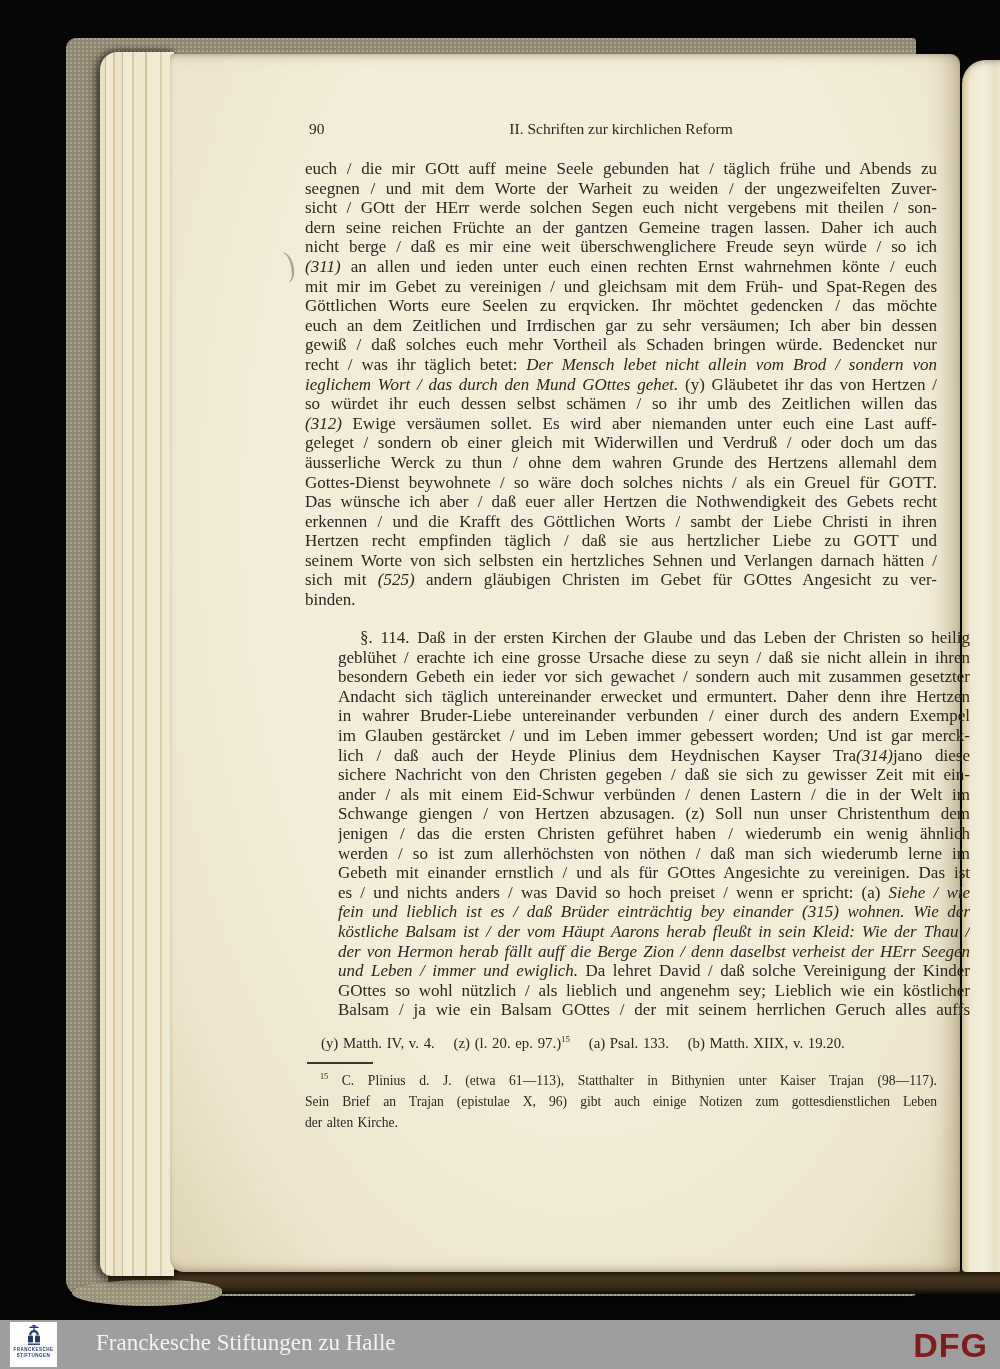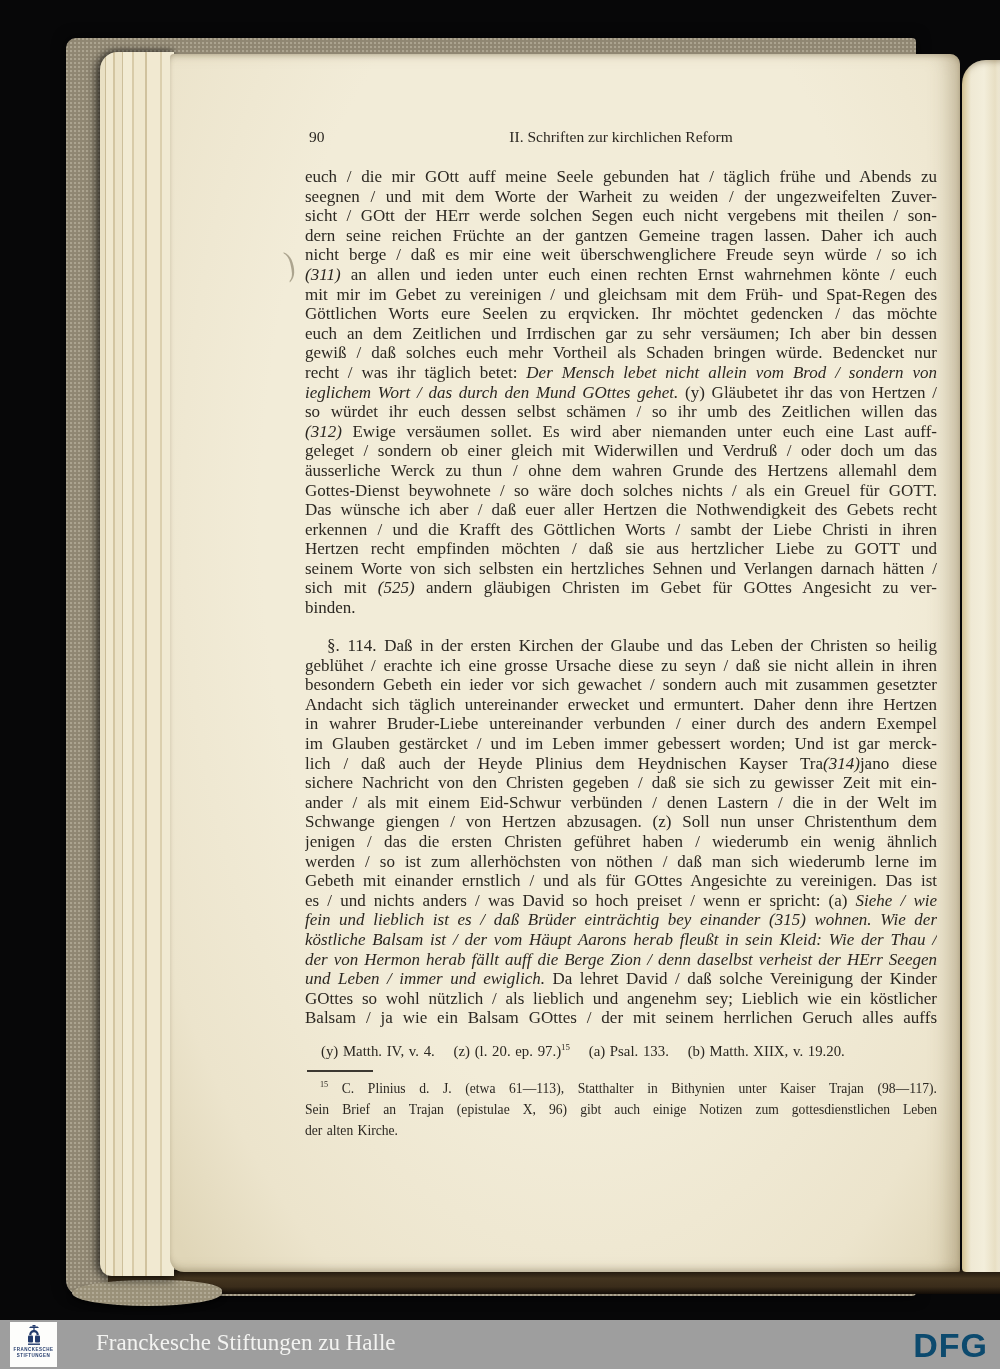--- a/index.html
+++ b/index.html
@@ -46,27 +46,27 @@
                inset 0 4px 6px -3px rgba(80,65,35,.35),
                inset 0 -6px 9px -5px rgba(80,65,35,.4);
   }
   .facing-page-edge{
     position:absolute;left:962px;top:60px;width:38px;height:1212px;
     background:linear-gradient(90deg,#d9c897 0,#efe9d4 9px,#f3eedb 22px,#e8dfc4 33px,#f6f0dd 38px);
     border-radius:24px 0 0 4px;
     box-shadow:inset 0 5px 7px -4px rgba(90,70,35,.5);
   }
   
-  .text-layer{position:absolute;left:135px;top:12px;width:632px;height:100%;color:#2b2721;}
+  .text-layer{position:absolute;left:135px;top:4px;width:632px;height:100%;color:#2b2721;}
   .running-head{position:absolute;left:0;top:62px;width:100%;height:22px;font-size:15.5px;}
   .pagenum{position:absolute;left:4px;top:0;}
   .runtitle{display:block;text-align:center;}
   .para{position:absolute;left:0;width:100%;font-size:17px;}
   .para1{top:101px;}
-  .para2{top:570px;}
+  .para2{top:570px;margin-left:33px;}
   .tline{
     height:19.6px;line-height:19.6px;overflow:hidden;
     text-align:justify;text-align-last:justify;
     word-spacing:1px;
   }
   .tline.noj{text-align-last:left;}
   .tline.ind{text-indent:22px;}
   .it,{}
   .tline .it{font-style:italic;}
   sup{font-size:60%;line-height:0;vertical-align:super;}
@@ -98,21 +98,21 @@
     font-family:"Liberation Sans","DejaVu Sans",sans-serif;
     font-size:4.5px;line-height:5.5px;letter-spacing:.5px;color:#223a6b;
     text-align:center;font-weight:bold;white-space:nowrap;
   }
   .footer-title{
     position:absolute;left:60px;top:0;height:49px;line-height:46px;
     color:#f3f3f1;font-size:23px;font-family:"Liberation Serif","DejaVu Serif",serif;margin-left:36px;
   }
   .dfg-logo{
     position:absolute;right:12px;top:6px;height:40px;line-height:38px;
-    color:#0c4a6e;font-family:"Liberation Sans","DejaVu Sans",sans-serif;
+    color:#7f1d1d;font-family:"Liberation Sans","DejaVu Sans",sans-serif;
     font-weight:bold;font-size:34px;letter-spacing:1px;
   }
 </style>
 </head>
 <body>
 
 <div class="book-cloth"></div>
 <div class="bottom-edge"></div>
 <div class="cover-lip"></div>
 <div class="page-stack"></div>
@@ -138,21 +138,21 @@
         <div class="tline"><span>gewiß / daß solches euch mehr Vortheil als Schaden bringen würde. Bedencket nur</span></div>
         <div class="tline"><span>recht / was ihr täglich betet: </span><span class="it">Der Mensch lebet nicht allein vom Brod / sondern von</span></div>
         <div class="tline"><span class="it">ieglichem Wort / das durch den Mund GOttes gehet.</span><span> (y) Gläubetet ihr das von Hertzen /</span></div>
         <div class="tline"><span>so würdet ihr euch dessen selbst schämen / so ihr umb des Zeitlichen willen das</span></div>
         <div class="tline"><span class="it">(312)</span><span> Ewige versäumen sollet. Es wird aber niemanden unter euch eine Last auff-</span></div>
         <div class="tline"><span>geleget / sondern ob einer gleich mit Widerwillen und Verdruß / oder doch um das</span></div>
         <div class="tline"><span>äusserliche Werck zu thun / ohne dem wahren Grunde des Hertzens allemahl dem</span></div>
         <div class="tline"><span>Gottes-Dienst beywohnete / so wäre doch solches nichts / als ein Greuel für GOTT.</span></div>
         <div class="tline"><span>Das wünsche ich aber / daß euer aller Hertzen die Nothwendigkeit des Gebets recht</span></div>
         <div class="tline"><span>erkennen / und die Krafft des Göttlichen Worts / sambt der Liebe Christi in ihren</span></div>
-        <div class="tline"><span>Hertzen recht empfinden möchten / daß sie aus hertzlicher Liebe zu GOTT und</span></div>
+        <div class="tline"><span>Hertzen recht empfinden täglich / daß sie aus hertzlicher Liebe zu GOTT und</span></div>
         <div class="tline"><span>seinem Worte von sich selbsten ein hertzliches Sehnen und Verlangen darnach hätten /</span></div>
         <div class="tline"><span>sich mit </span><span class="it">(525)</span><span> andern gläubigen Christen im Gebet für GOttes Angesicht zu ver-</span></div>
         <div class="tline noj"><span>binden.</span></div>
       </div>
     <div class="para para2">
         <div class="tline ind"><span>§. 114. Daß in der ersten Kirchen der Glaube und das Leben der Christen so heilig</span></div>
         <div class="tline"><span>geblühet / erachte ich eine grosse Ursache diese zu seyn / daß sie nicht allein in ihren</span></div>
         <div class="tline"><span>besondern Gebeth ein ieder vor sich gewachet / sondern auch mit zusammen gesetzter</span></div>
         <div class="tline"><span>Andacht sich täglich untereinander erwecket und ermuntert. Daher denn ihre Hertzen</span></div>
         <div class="tline"><span>in wahrer Bruder-Liebe untereinander verbunden / einer durch des andern Exempel</span></div>

